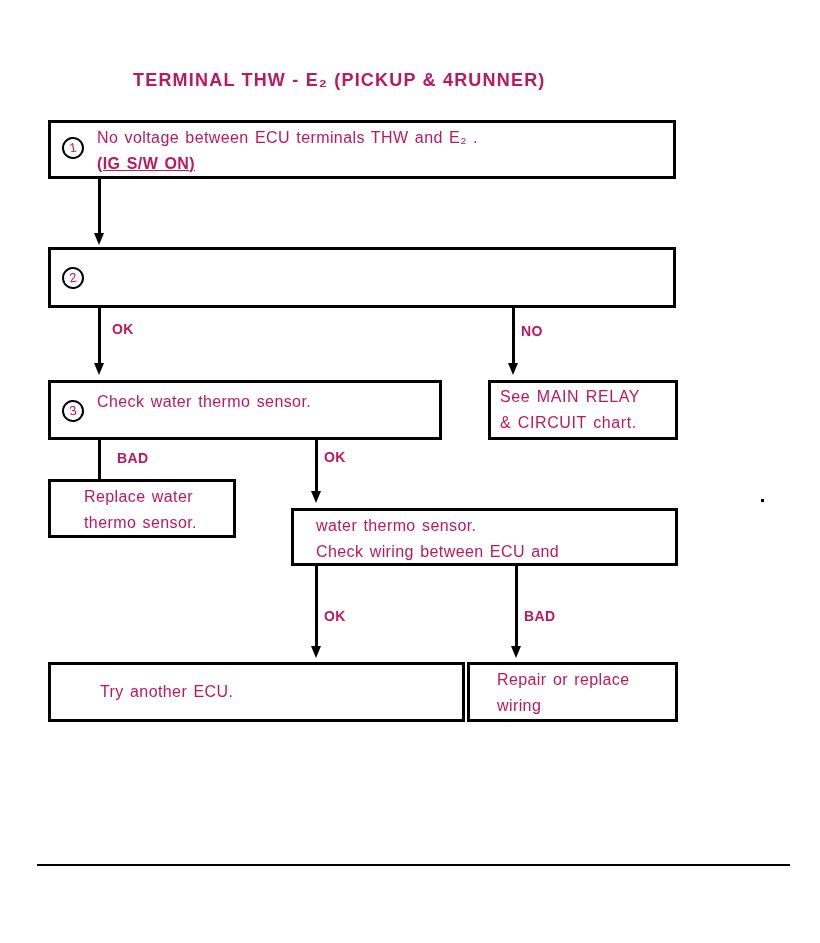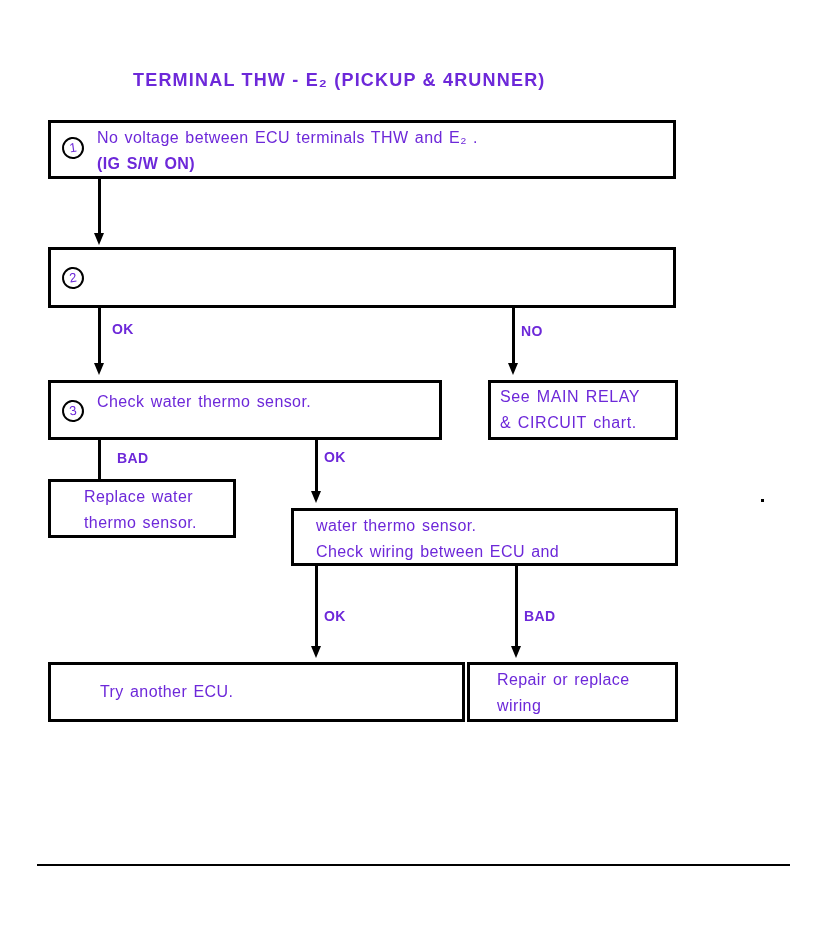--- a/index.html
+++ b/index.html
@@ -2,21 +2,21 @@
 <html><head>
 <meta charset="utf-8">
 <style>
   html,body { margin:0; padding:0; background:#e8e8e8; }
   .page {
     position:relative;
     width:820px; height:943px;
     margin:0 auto;
     background:#ffffff;
     font-family:"Liberation Sans","DejaVu Sans",sans-serif;
-    color:#6d28d9;
+    color:#be185d;
     overflow:hidden;
   }
   .title {
     position:absolute;
     left:133px; top:70px;
     font-size:18px; font-weight:bold;
     letter-spacing:1.2px;
     white-space:nowrap;
   }
   .box {
@@ -37,21 +37,21 @@
     transform:rotate(-8deg);
   }
   .txt {
     position:absolute;
     font-size:16px;
     line-height:26px;
     letter-spacing:0.4px;
     word-spacing:1.5px;
     white-space:nowrap;
   }
-  .b { font-weight:bold; }
+  .b { font-weight:bold;text-decoration:underline; }
   .vline {
     position:absolute;
     width:3px;
     background:#000;
   }
   .ah {
     position:absolute;
     width:0; height:0;
     border-left:5px solid transparent;
     border-right:5px solid transparent;

